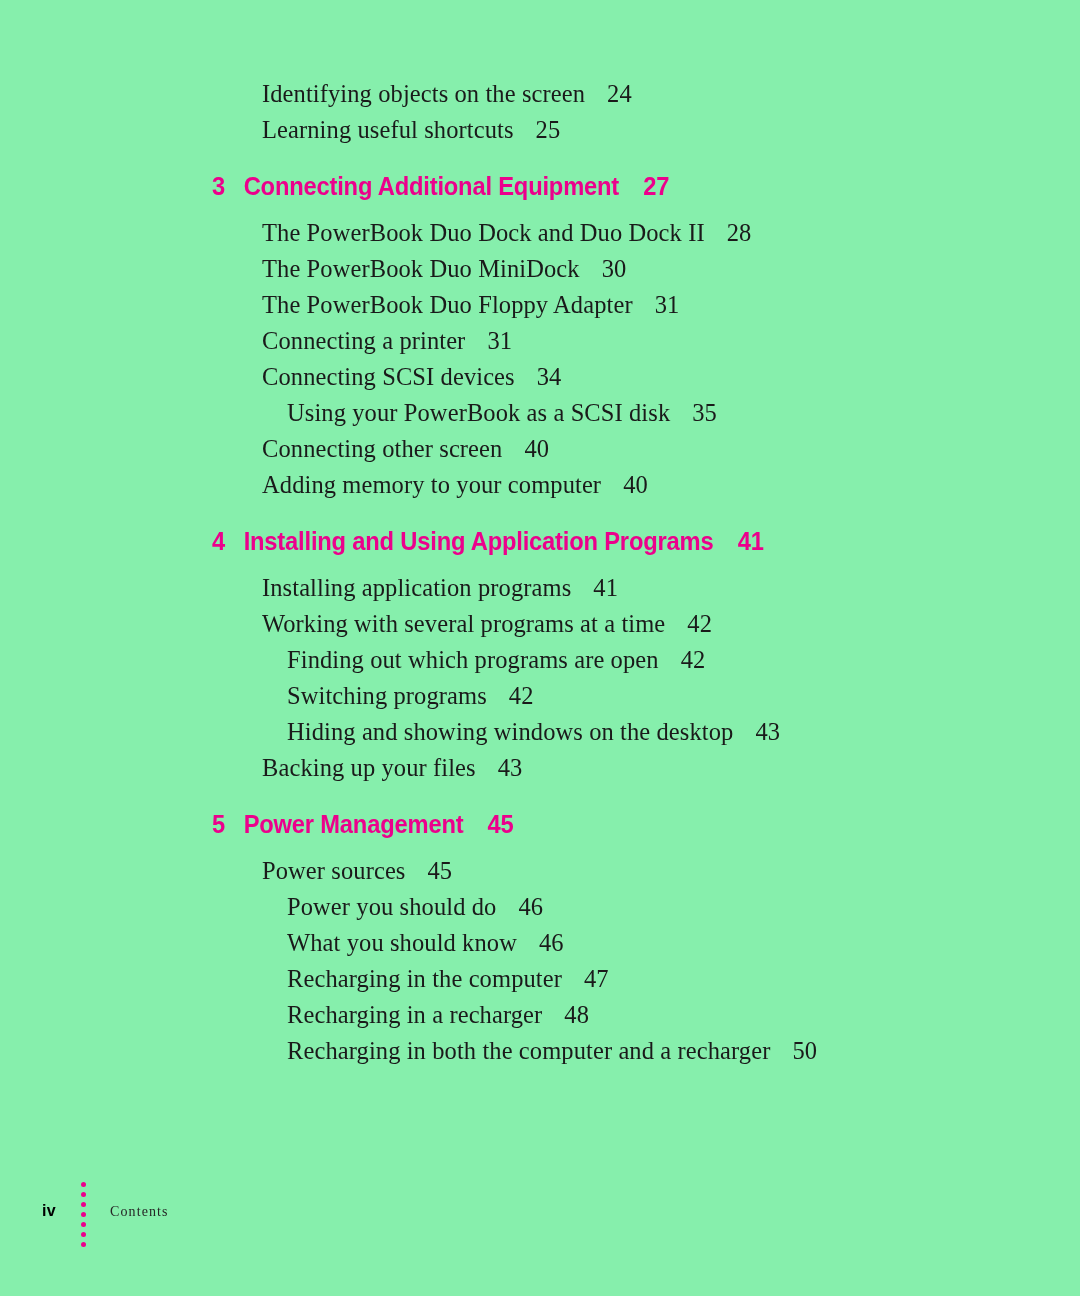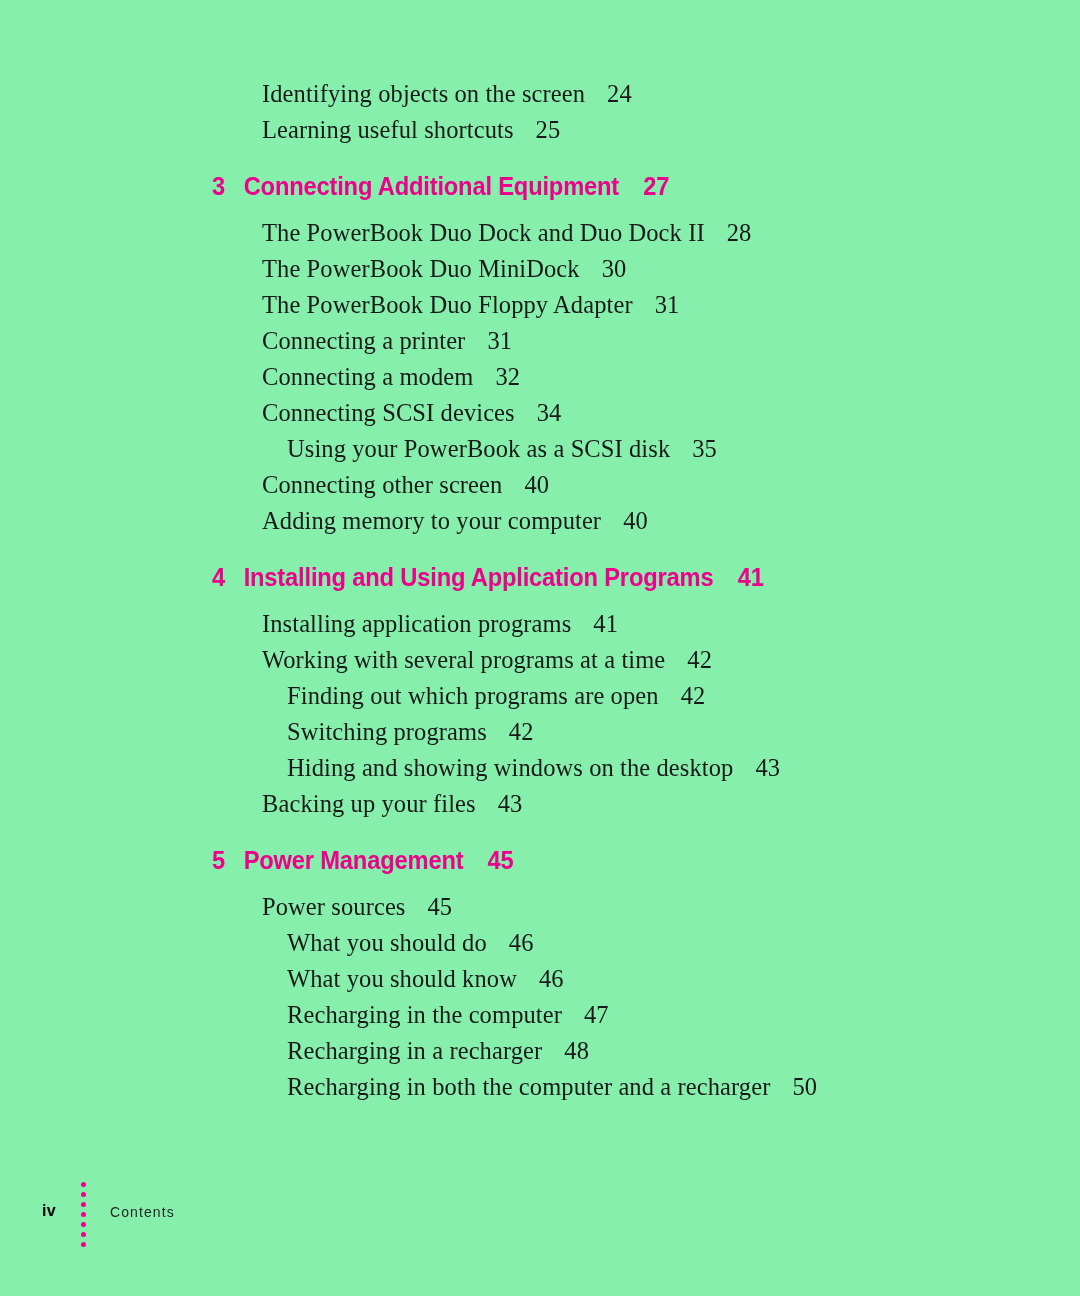--- a/index.html
+++ b/index.html
@@ -111,54 +111,53 @@
     height: 5px;
     border-radius: 50%;
     background: #ec008c;
     margin-bottom: 5px;
   }
 
   .footer-label {
     position: absolute;
     left: 110px;
     top: 24px;
-    font-family: Liberation Sans, sans-serif;
+    font-family: Liberation Serif, serif;
     font-size: 14px;
     color: #262626;
     letter-spacing: 1.1px;
   }
 </style>
 </head>
 <body>
 
 <div class="page">
 
   <div class="toc">
       <div class="entry lvl1"><span class="title">Identifying objects on the screen</span><span class="pagenum">24</span></div>
       <div class="entry lvl1"><span class="title">Learning useful shortcuts</span><span class="pagenum">25</span></div>
       <div class="chapter"><span class="chnum">3</span><span class="chtitle">Connecting Additional Equipment</span><span class="chpage">27</span></div>
       <div class="entry lvl1"><span class="title">The PowerBook Duo Dock and Duo Dock II</span><span class="pagenum">28</span></div>
       <div class="entry lvl1"><span class="title">The PowerBook Duo MiniDock</span><span class="pagenum">30</span></div>
       <div class="entry lvl1"><span class="title">The PowerBook Duo Floppy Adapter</span><span class="pagenum">31</span></div>
       <div class="entry lvl1"><span class="title">Connecting a printer</span><span class="pagenum">31</span></div>
-      <div class="entry lvl1"><span class="title">Connecting a modem</span><span class="pagenum">32</span></div>
       <div class="entry lvl1"><span class="title">Connecting SCSI devices</span><span class="pagenum">34</span></div>
       <div class="entry lvl2"><span class="title">Using your PowerBook as a SCSI disk</span><span class="pagenum">35</span></div>
       <div class="entry lvl1"><span class="title">Connecting other screen</span><span class="pagenum">40</span></div>
       <div class="entry lvl1"><span class="title">Adding memory to your computer</span><span class="pagenum">40</span></div>
       <div class="chapter"><span class="chnum">4</span><span class="chtitle">Installing and Using Application Programs</span><span class="chpage">41</span></div>
       <div class="entry lvl1"><span class="title">Installing application programs</span><span class="pagenum">41</span></div>
       <div class="entry lvl1"><span class="title">Working with several programs at a time</span><span class="pagenum">42</span></div>
       <div class="entry lvl2"><span class="title">Finding out which programs are open</span><span class="pagenum">42</span></div>
       <div class="entry lvl2"><span class="title">Switching programs</span><span class="pagenum">42</span></div>
       <div class="entry lvl2"><span class="title">Hiding and showing windows on the desktop</span><span class="pagenum">43</span></div>
       <div class="entry lvl1"><span class="title">Backing up your files</span><span class="pagenum">43</span></div>
       <div class="chapter"><span class="chnum">5</span><span class="chtitle">Power Management</span><span class="chpage">45</span></div>
       <div class="entry lvl1"><span class="title">Power sources</span><span class="pagenum">45</span></div>
-      <div class="entry lvl2"><span class="title">What you should do</span><span class="pagenum">46</span></div>
+      <div class="entry lvl2"><span class="title">Power you should do</span><span class="pagenum">46</span></div>
       <div class="entry lvl2"><span class="title">What you should know</span><span class="pagenum">46</span></div>
       <div class="entry lvl2"><span class="title">Recharging in the computer</span><span class="pagenum">47</span></div>
       <div class="entry lvl2"><span class="title">Recharging in a recharger</span><span class="pagenum">48</span></div>
       <div class="entry lvl2"><span class="title">Recharging in both the computer and a recharger</span><span class="pagenum">50</span></div>
     </div>
 
   <div class="footer">
     <div class="footer-folio">iv</div>
     <div class="footer-dots">
         <i style="background: rgb(236, 0, 140);"></i>

